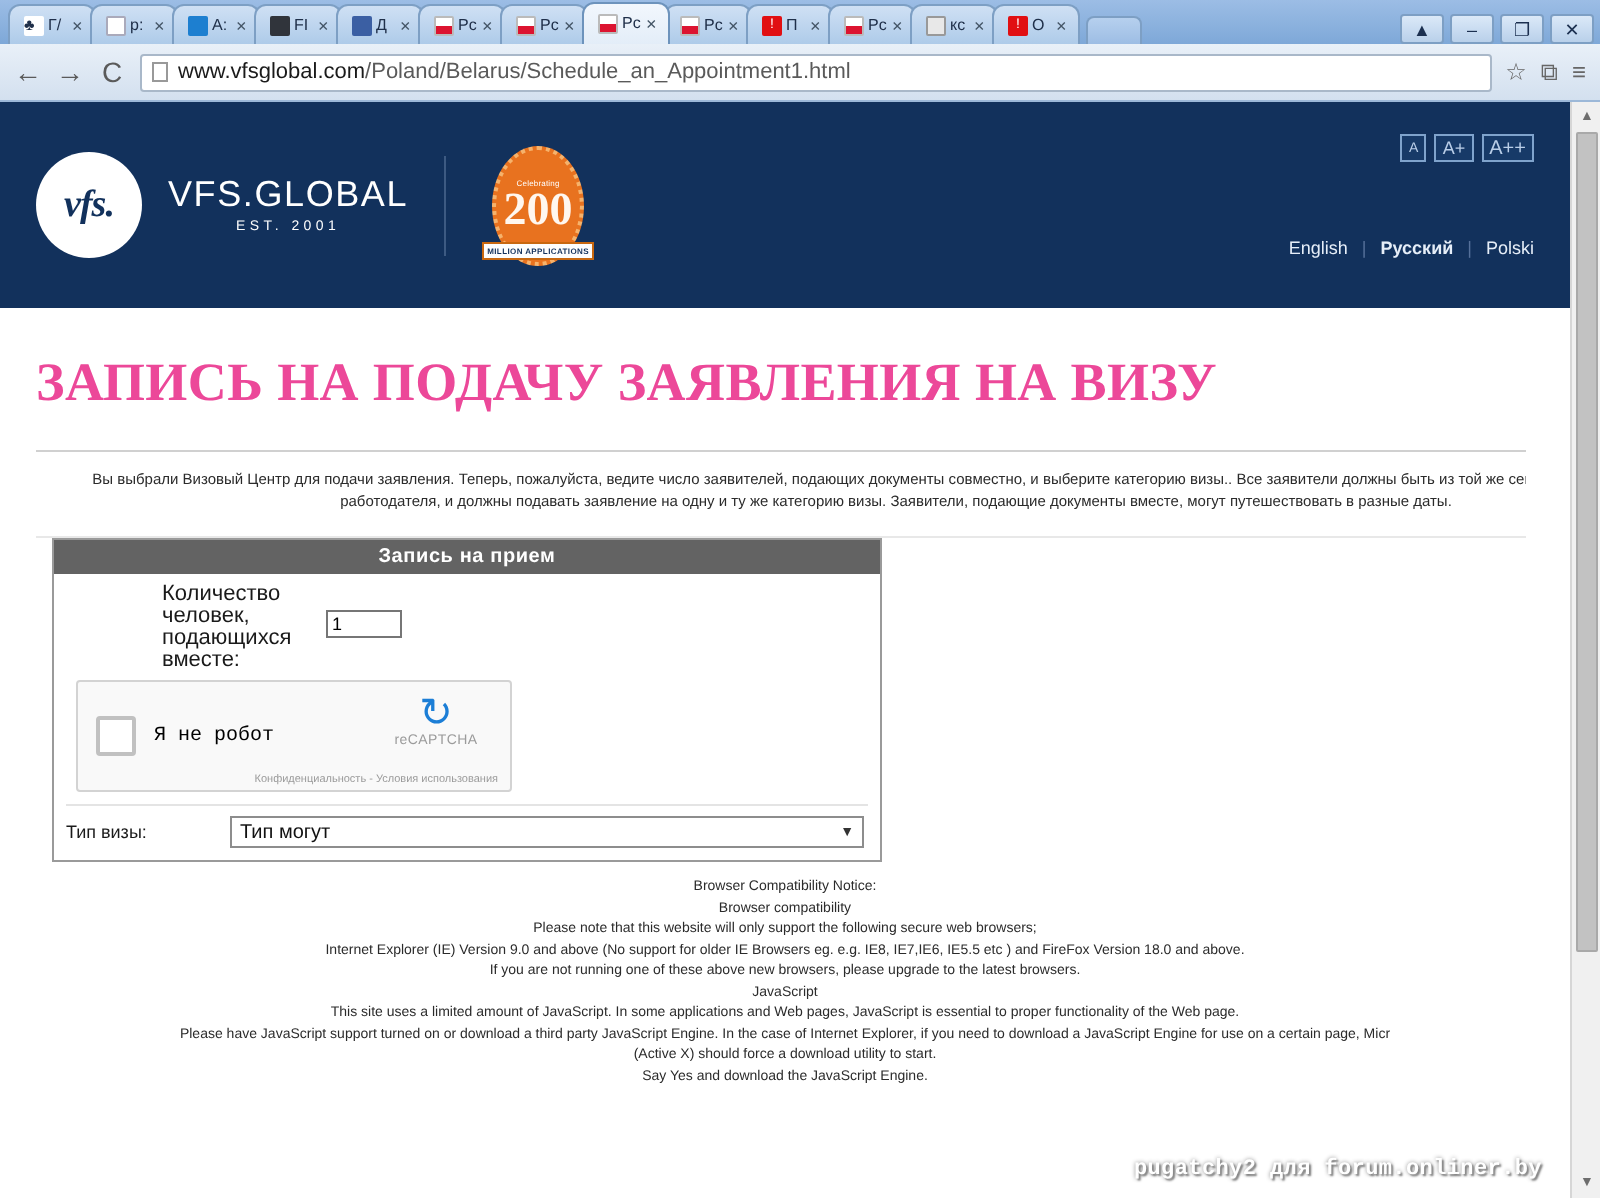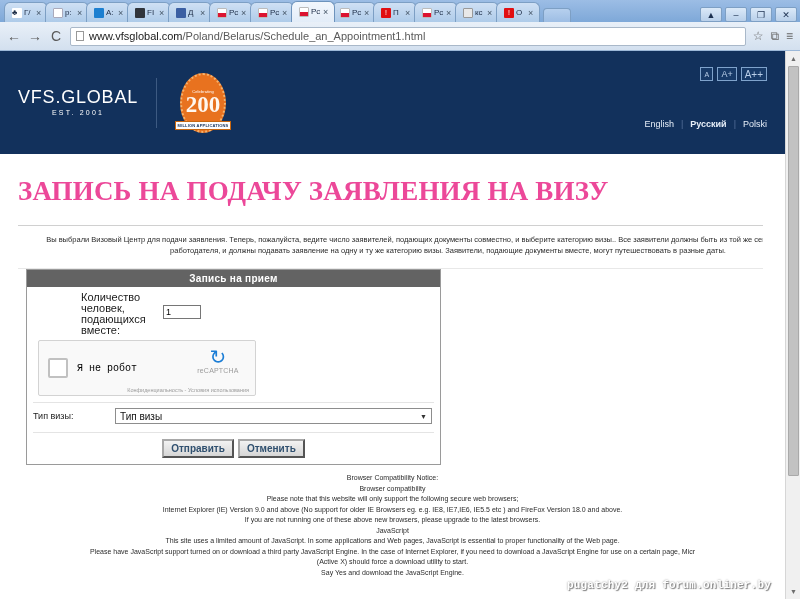--- a/index.html
+++ b/index.html
@@ -541,20 +541,21 @@
     <span class="tbicon">≡</span>
   </div>
 </div>
 
 <div id="viewport">
  <div id="page">
 
   <div id="site-header">
     <div id="hdr-inner">
       <div id="vfs-logo">
+        <div id="vfs-circle">vfs.</div>
         <div id="vfs-word">
           <span class="big">VFS.GLOBAL</span>
           <span class="est">EST. 2001</span>
         </div>
       </div>
 
       <div id="hdr-divider"></div>
 
       <div id="badge-100">
         <div id="badge-oval">
@@ -605,29 +606,25 @@
           <div id="rc-brand">
             <div id="rc-logo">↻</div>
             <div id="rc-name">reCAPTCHA</div>
           </div>
           <div id="rc-terms">Конфиденциальность - Условия использования</div>
         </div>
 
         <div id="visatype-row">
           <div id="visatype-label">Тип визы:</div>
           <div id="visatype-select">
-            <span>Тип визы</span>
+            <span>Тип могут</span>
             <span class="caret">▼</span>
           </div>
         </div>
 
-        <div id="btn-row">
-          <button class="gbtn">Отправить</button>
-          <button class="gbtn">Отменить</button>
-        </div>
 
       </div>
     </div>
 
     <div id="footer-notice">
       <div>Browser Compatibility Notice:</div>
       <div>Browser compatibility</div>
       <div>Please note that this website will only support the following secure web browsers;</div>
       <div>Internet Explorer (IE) Version 9.0 and above (No support for older IE Browsers eg. e.g. IE8, IE7,IE6, IE5.5 etc ) and FireFox Version 18.0 and above.</div>
       <div>If you are not running one of these above new browsers, please upgrade to the latest browsers.</div>

